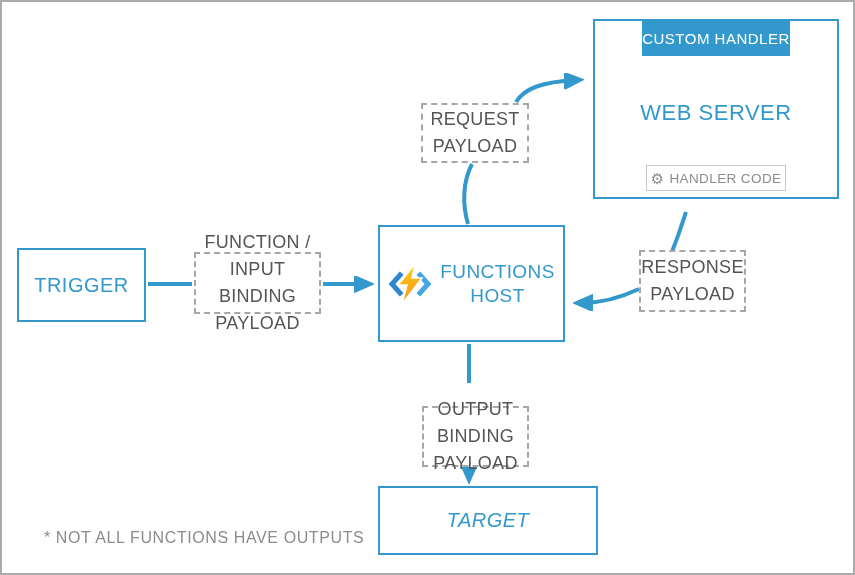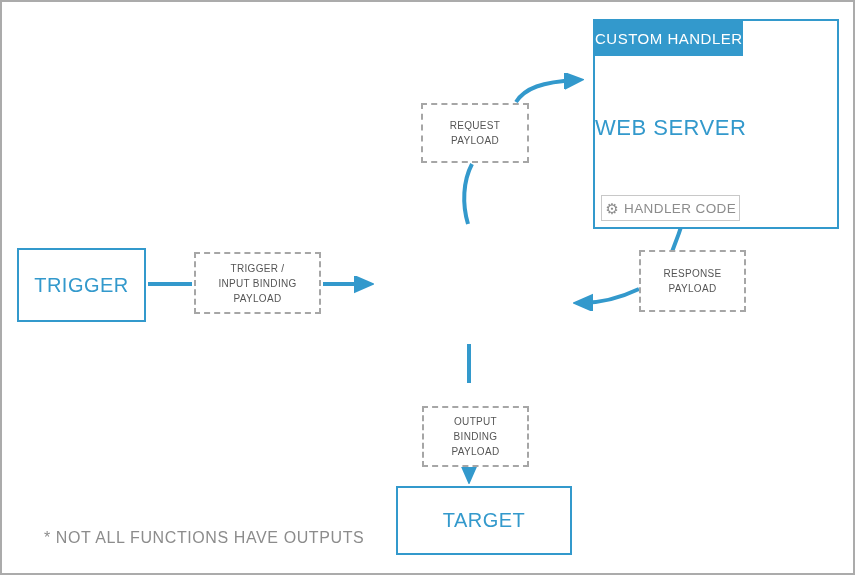--- a/index.html
+++ b/index.html
@@ -20,33 +20,33 @@
   }
   .arrows{position:absolute;left:0;top:0;width:855px;height:575px;pointer-events:none;}
   .arrows path{stroke:var(--accent-blue);stroke-width:4;fill:none;}
 
   .box{position:absolute;box-sizing:border-box;background:#fff;display:flex;align-items:center;justify-content:center;text-align:center;}
   .solid{border:2px solid var(--accent-blue);}
   .dashed{border:2px dashed var(--box-gray);}
 
   .blue-label{color:var(--accent-blue);font-size:20px;letter-spacing:0.5px;}
   .prelines{white-space:pre-line;}
-  .dash-label{color:var(--label-gray);font-size:10px;line-height:1.5;letter-spacing:0.3px;}
+  .dash-label{color:var(--label-gray);font-size:18px;line-height:1.5;letter-spacing:0.3px;}
 
   .trigger-box{left:15px;top:246px;width:129px;height:74px;}
   .tib-box{left:192px;top:250px;width:127px;height:62px;}
   .host-box{left:376px;top:223px;width:187px;height:117px;flex-direction:row;gap:8px;}
   .request-box{left:419px;top:101px;width:108px;height:60px;}
   .response-box{left:637px;top:248px;width:107px;height:62px;}
   .output-box{left:420px;top:404px;width:107px;height:61px;align-items:center;}
-  .target-box{left:394px;top:484px;width:176px;height:69px;}
+  .target-box{left:376px;top:484px;width:220px;height:69px;font-style:italic;}
 
   .host-label{color:var(--accent-blue);font-size:19px;line-height:1.25;letter-spacing:0.4px;text-align:center;}
 
-  .custom-box{left:591px;top:17px;width:246px;height:210px;flex-direction:column;align-items:flex-start;justify-content:flex-start;}
+  .custom-box{left:591px;top:17px;width:246px;height:180px;flex-direction:column;align-items:center;justify-content:flex-start;}
   .ch-header{
     height:35px;background:var(--accent-blue);color:#fff;
     display:flex;align-items:center;justify-content:center;
     font-size:15px;letter-spacing:0.5px;flex:0 0 auto;
   }
   .ch-body{position:relative;flex:1 1 auto;display:flex;align-items:center;justify-content:center;}
   .ch-server{color:var(--accent-blue);font-size:22px;letter-spacing:0.5px;margin-bottom:28px;}
   .fc-bar{
     position:absolute;left:6px;right:6px;bottom:6px;height:24px;
     border:1px solid #C8C8C8;background:#fff;
@@ -80,25 +80,40 @@
     <path d="M637,287 C618,296 600,301 579,301" marker-end="url(#ah)"></path>
     <path d="M467,342 V381"></path>
     <path d="M467,444 V474" marker-end="url(#ah)"></path>
   </svg>
 
   <div class="box solid trigger-box">
     <span class="blue-label">TRIGGER</span>
   </div>
 
   <div class="box dashed tib-box">
-    <span class="dash-label prelines">TRIGGER /
+    <span class="dash-label prelines">FUNCTION /
 INPUT BINDING
 PAYLOAD</span>
   </div>
 
+  <div class="box solid host-box">
+    <svg class="bolt-icon" width="44" height="40" viewBox="0 0 44 40">
+      <defs>
+        <linearGradient id="boltg" x1="0" y1="0" x2="0.35" y2="1">
+          <stop offset="0" stop-color="#FFD70F"></stop>
+          <stop offset="1" stop-color="#F7941E"></stop>
+        </linearGradient>
+      </defs>
+      <path d="M12 11 L4 20 L12 29" fill="none" stroke="#2E86D1" stroke-width="5" stroke-linecap="square" stroke-linejoin="miter"></path>
+      <path d="M32 11 L40 20 L32 29" fill="none" stroke="#45A5E6" stroke-width="5" stroke-linecap="square" stroke-linejoin="miter"></path>
+      <path d="M27 0 L10 21 L19 21 L14 40 L34 14 L24 14 Z" fill="url(#boltg)" stroke="#fff" stroke-width="1.5"></path>
+    </svg>
+    <div class="host-label prelines">FUNCTIONS
+HOST</div>
+  </div>
 
   <div class="box dashed request-box">
     <span class="dash-label prelines">REQUEST
 PAYLOAD</span>
   </div>
 
   <div class="box solid custom-box">
     <div class="ch-header">CUSTOM HANDLER</div>
     <div class="ch-body">
       <div class="ch-server">WEB SERVER</div>

